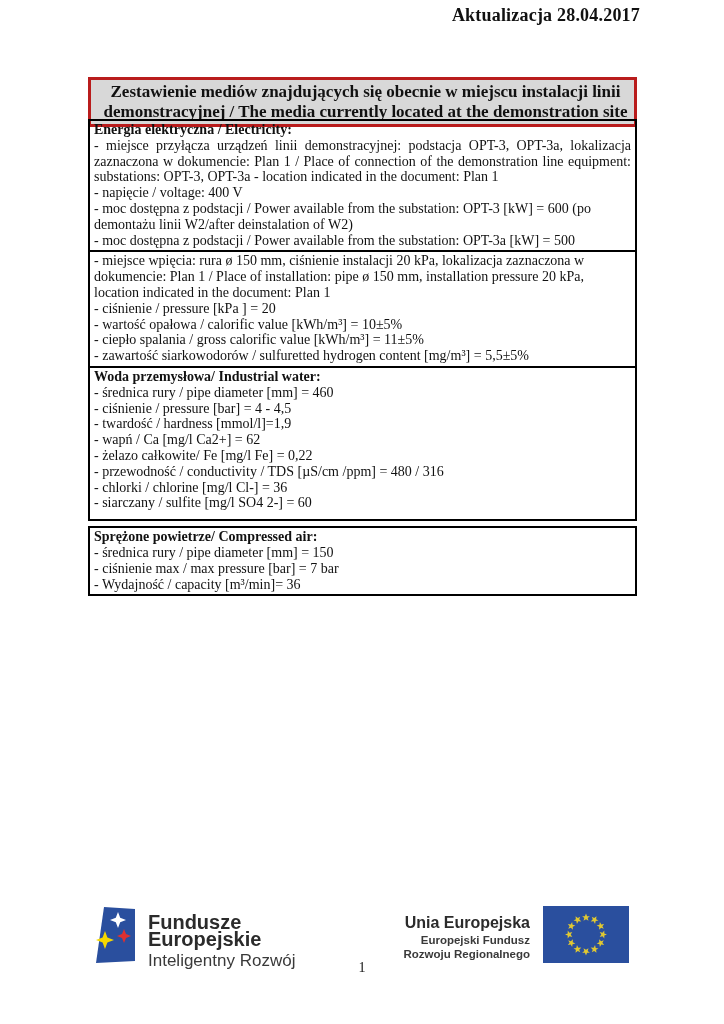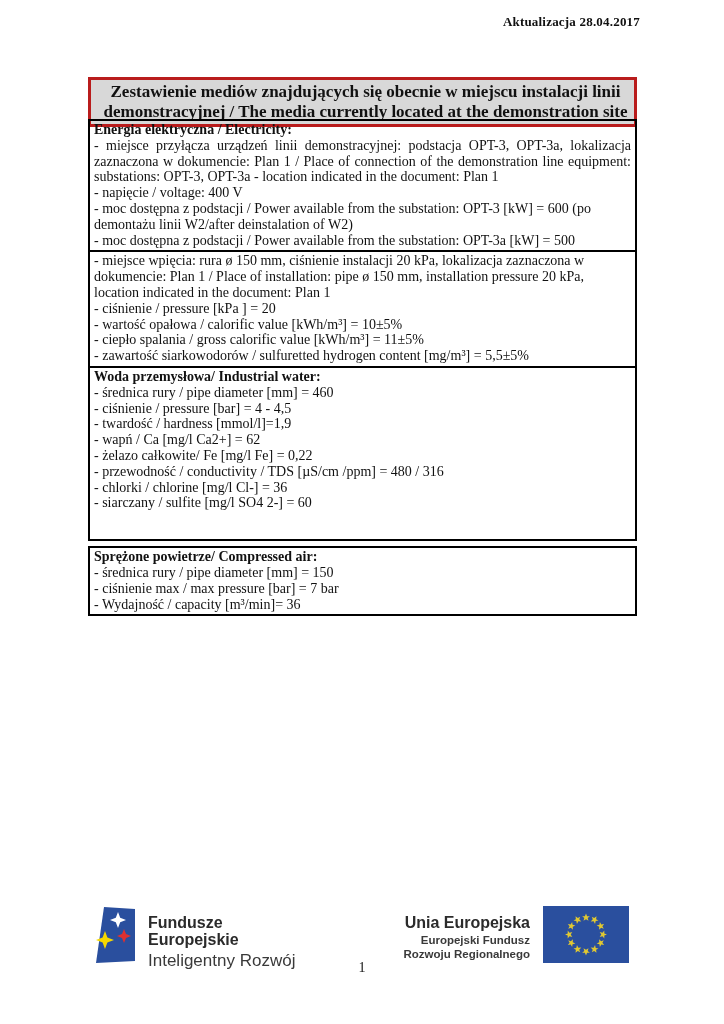--- a/index.html
+++ b/index.html
@@ -7,22 +7,22 @@
     position:relative;
     width:724px;height:1024px;
     background:#ffffff;
     margin:0 auto;
     font-family:"Liberation Serif", serif;
     color:#111;
     overflow:hidden;
   }
   .update-label{
     position:absolute;
-    top:14px;right:84px;
-    font-size:13px;
+    top:5px;right:84px;
+    font-size:18px;
     font-weight:bold;
     letter-spacing:.2px;
   }
   .title-box{
     position:absolute;
     left:88px;top:77px;width:549px;
     box-sizing:border-box;
     border:3px solid #b91c1c;
     background:#d8d8d8;
     text-align:center;
@@ -38,38 +38,38 @@
   .section{
     box-sizing:border-box;
     width:549px;
     border:2px solid #000;
     margin-top:-2px;
     padding:1px 4px 2px 4px;
     font-size:14px;
     line-height:15.8px;
   }
   .section:first-child{margin-top:0;}
-  .section.tall{padding-bottom:28px;}
+  .section.tall{padding-bottom:8px;}
   .section.detached{margin-top:5px;}
   .sec-heading{font-weight:bold;}
   .sec-line{text-align:left;}
   .sec-line.just{text-align:justify;}
   .footer{
     position:absolute;
     left:95px;top:906px;width:534px;
     display:flex;
     justify-content:space-between;
     align-items:flex-start;
     font-family:"Liberation Sans", sans-serif;
   }
   .logo-group{display:flex;align-items:flex-start;}
   .fe-flag{margin-right:13px;}
   .fe-text{padding-top:8px;}
   .fe-title{
-    font-weight:bold;font-size:16px;line-height:17px;
+    font-weight:bold;font-size:20px;line-height:17px;
     width:105px;color:#2b2b2b;
   }
   .fe-sub{font-size:17px;color:#3a3a3a;margin-top:3px;}
   .ue-text{text-align:right;padding-top:8px;margin-right:13px;}
   .ue-title{font-weight:bold;font-size:16px;line-height:17px;color:#2b2b2b;}
   .ue-sub{font-weight:bold;font-size:11.5px;line-height:13.5px;color:#3a3a3a;margin-top:3px;width:135px;}
   .page-number{
     position:absolute;top:960px;left:0;width:724px;
     text-align:center;font-size:14px;
   }

